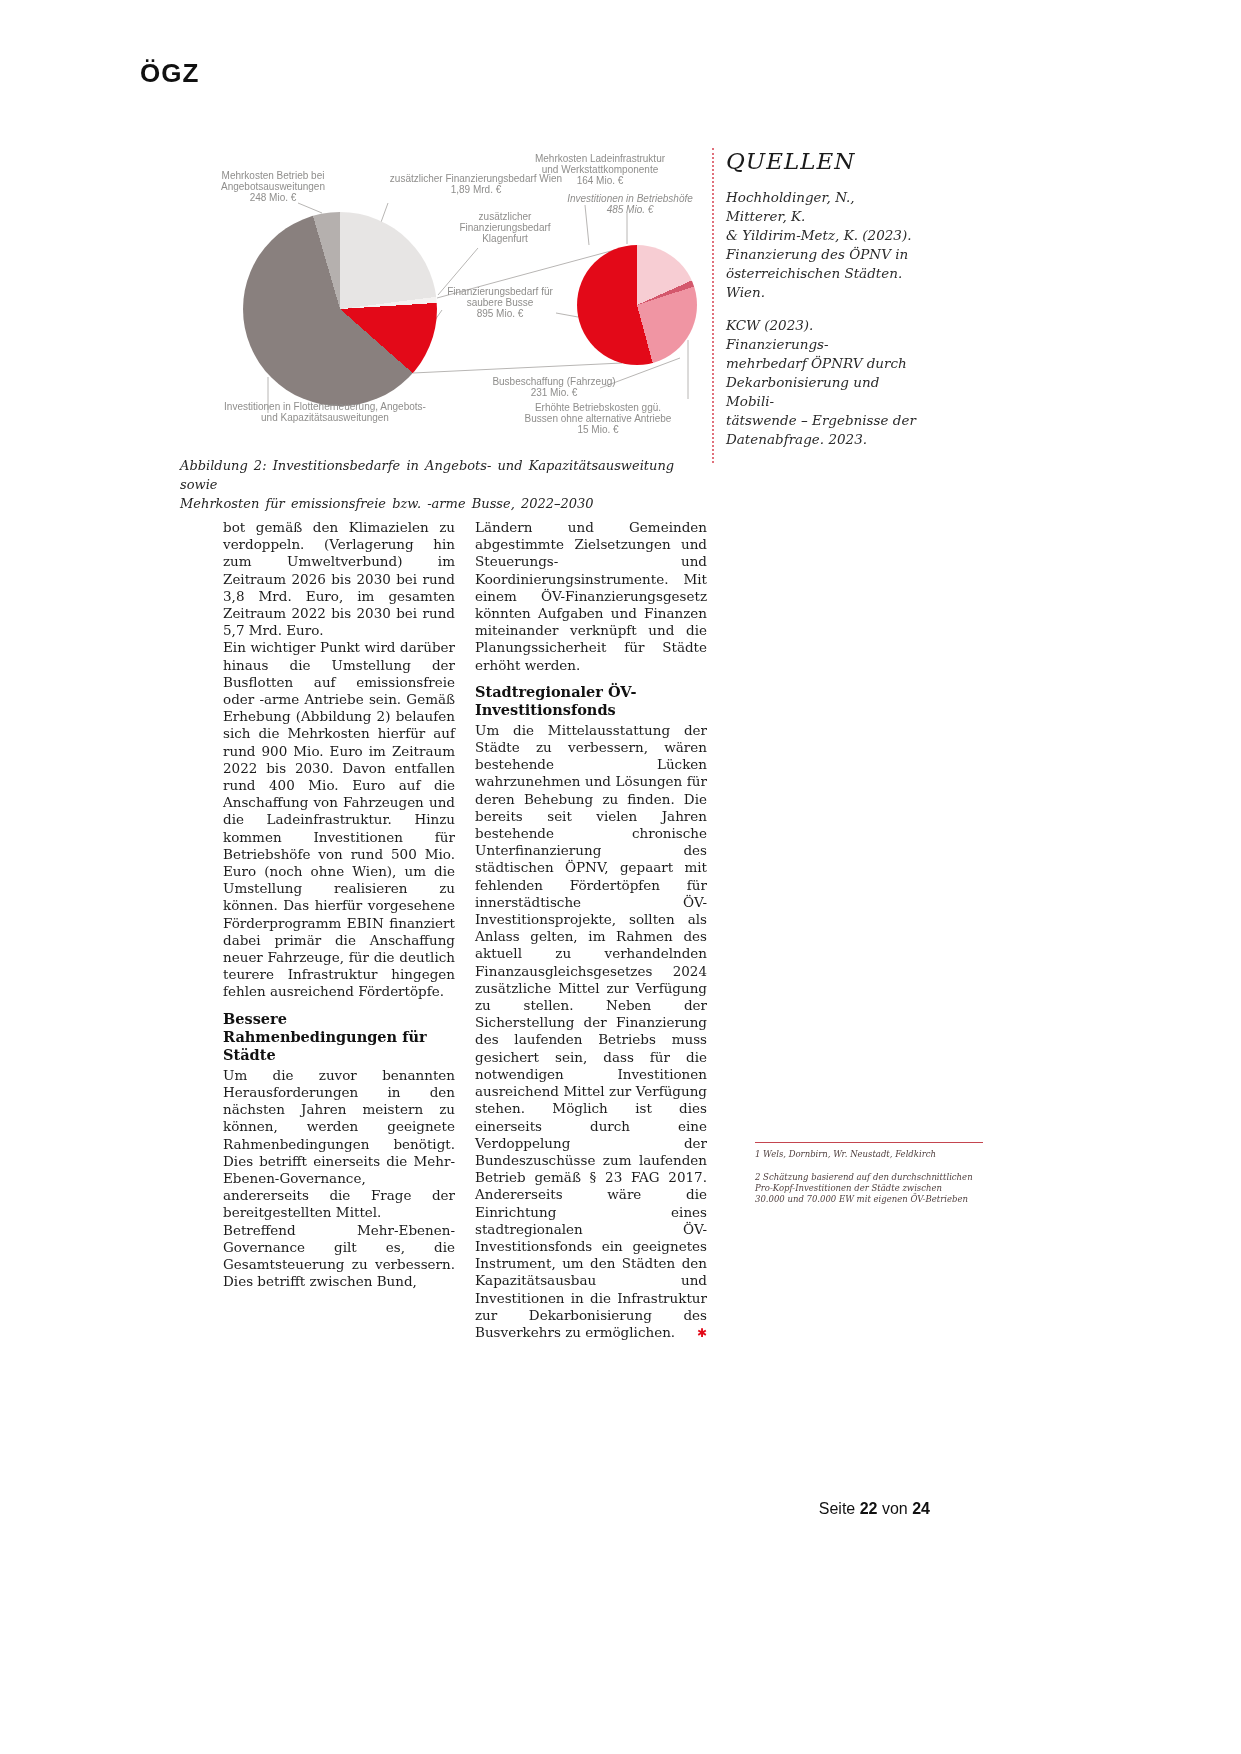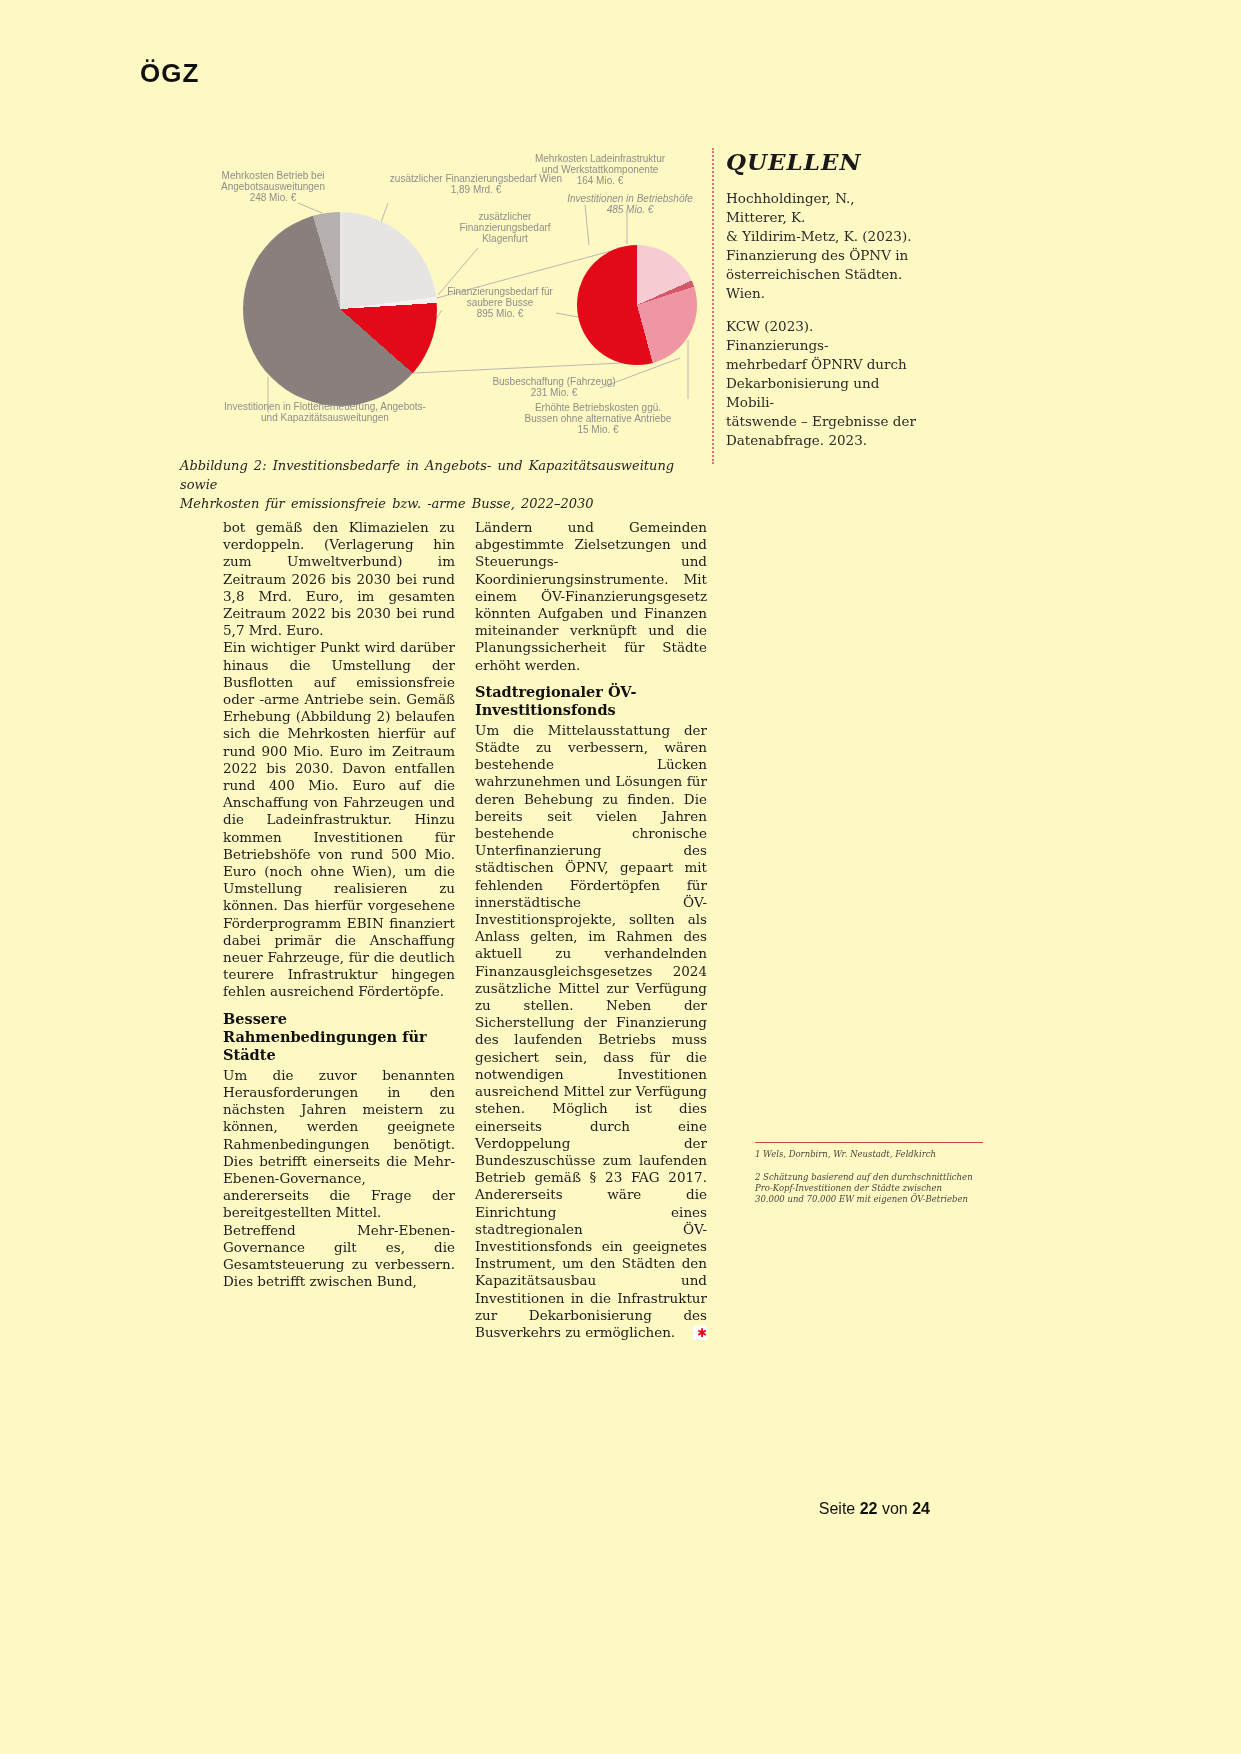--- a/index.html
+++ b/index.html
@@ -1,17 +1,17 @@
 <!DOCTYPE html>
 <html lang="de"><head>
 <meta charset="utf-8">
 <style>
   html,body{margin:0;padding:0;background:#888;}
   .page{
-    position:relative;width:1241px;height:1754px;background:#fef9c3;
+    position:relative;width:1241px;height:1754px;background:#ffffff;
     margin:0 auto;overflow:hidden;
     font-family:"DejaVu Serif", serif;color:#1c1c1c;
   }
   .logo{
     position:absolute;left:140px;top:58px;
     font-family:"Liberation Sans", sans-serif;font-weight:bold;
     font-size:26px;letter-spacing:1px;color:#111;
   }
   
   .figure{position:absolute;left:180px;top:145px;width:560px;height:312px;}
@@ -39,24 +39,24 @@
     font-style:italic;font-size:13px;line-height:19px;color:#242424;
     white-space:pre-line;word-spacing:2px;
   }
   
   .sources{
     position:absolute;left:712px;top:148px;width:200px;min-height:215px;
     border-left:2px dotted #e0707b;padding-left:12px;
   }
   .sources-title{
     font-style:italic;font-size:23px;letter-spacing:1px;color:#1a1a1a;
-    margin:0 0 14px 0;font-weight:bold;
+    margin:0 0 14px 0;font-weight:normal;
   }
   .source-entry{
-    font-size:13.5px;line-height:19px;color:#2a2a2a;
+    font-style:italic;font-size:13.5px;line-height:19px;color:#2a2a2a;
     white-space:pre-line;margin:0 8px 14px 0;
   }
   
   .columns{position:absolute;left:180px;top:519px;width:484px;display:flex;gap:20px;margin-left:43px;}
   .col{width:232px;}
   .col p{
     margin:0;font-size:13.5px;line-height:17.2px;text-align:justify;
     hyphens:auto;color:#1c1c1c;
   }
   .col h3{

